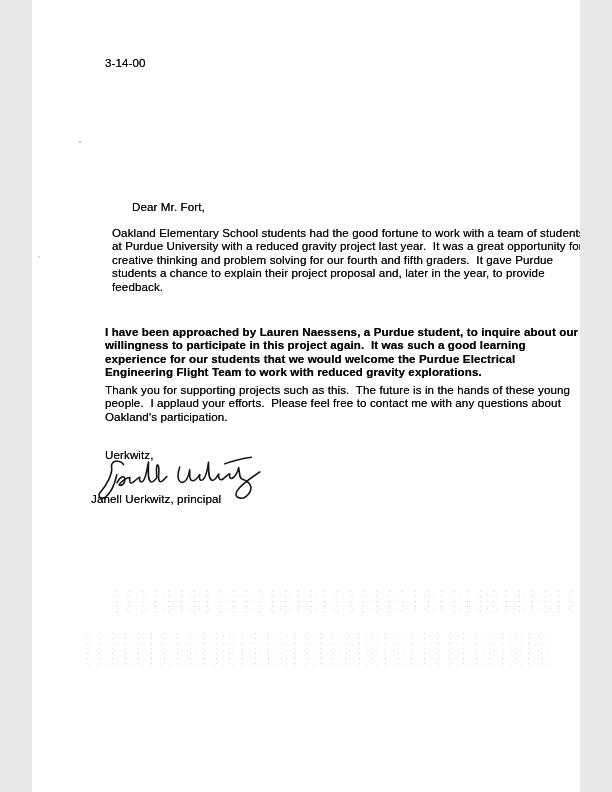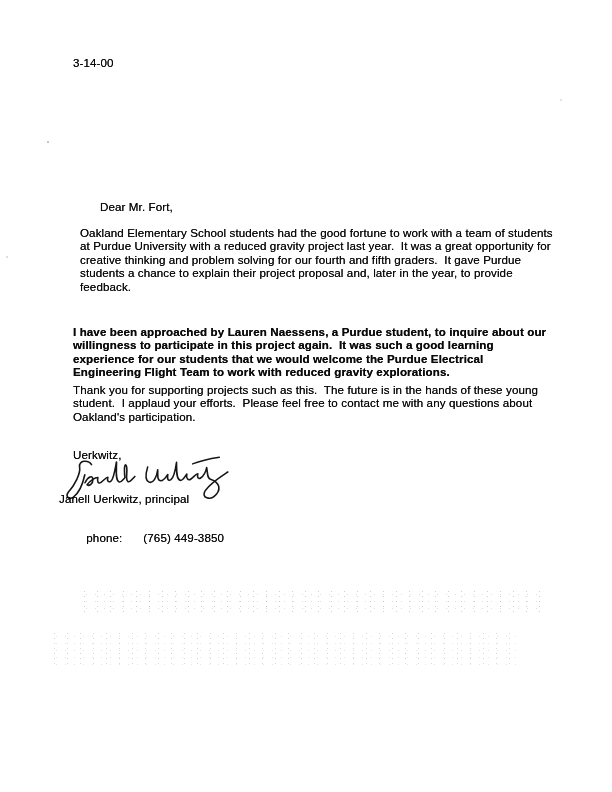--- a/index.html
+++ b/index.html
@@ -2,21 +2,21 @@
 <html><head>
 <meta charset="utf-8">
 <style>
   html, body {
     margin: 0;
     padding: 0;
     background: #e8e8e8;
   }
   .page {
     position: relative;
-    width: 612px;
+    width: 548px;
     height: 792px;
     margin: 0 auto;
     background: #ffffff;
     font-family: "Liberation Sans", sans-serif;
     color: #0a0a0a;
     overflow: hidden;
   }
   .txt {
     position: absolute;
     font-size: 11.6px;
@@ -80,44 +80,41 @@
 <div class="page">
 
   <div class="txt date">3-14-00</div>
 
   <div class="txt salutation">Dear Mr. Fort,</div>
 
   <div class="txt para-1">Oakland Elementary School students had the good fortune to work with a team of students at Purdue University with a reduced gravity project last year.  It was a great opportunity for creative thinking and problem solving for our fourth and fifth graders.  It gave Purdue students a chance to explain their project proposal and, later in the year, to provide feedback.</div>
 
   <div class="txt para-2">I have been approached by Lauren Naessens, a Purdue student, to inquire about our willingness to participate in this project again.  It was such a good learning experience for our students that we would welcome the Purdue Electrical Engineering Flight Team to work with reduced gravity explorations.</div>
 
-  <div class="txt para-3">Thank you for supporting projects such as this.  The future is in the hands of these young student.  I applaud your efforts.  Please feel free to contact me with any questions about Oakland's participation.</div>
+  <div class="txt para-3">Thank you for supporting projects such as this.  The future is in the hands of these young people.  I applaud your efforts.  Please feel free to contact me with any questions about Oakland's participation.</div>
 
   <div class="txt closing">Uerkwitz,</div>
 
   <div class="signature-wrap">
     <svg width="182" height="56" viewBox="0 0 182 56" aria-hidden="true">
       <g fill="none" stroke="#161616" stroke-width="1.6" stroke-linecap="round" stroke-linejoin="round">
 
         <path d="M30,10 C27,5 17,5 18,12 C19,19 12,31 6,37 C3,41 6,45 11,42 C17,38 21,28 23,20"></path>
         <path d="M23,28 C26,22 31,20 31,25 C31,29 27,32 25,30 C28,26 33,23 36,23 C35,27 36,30 39,28 C42,26 44,23 46,23 C45,26 46,29 49,27 C52,25 54,12 55,8 C55,15 53,26 57,28 C59,29 61,26 63,24 C62,11 64,9 65,13 C66,19 63,26 66,28 C68,29 71,25 73,23"></path>
 
         <path d="M86,14 C84,20 83,27 87,29 C91,31 95,24 96,17 C96,23 95,28 99,28 C102,28 104,24 106,22 C105,26 106,29 109,27 C112,25 114,16 115,10 C115,17 114,26 118,28 C121,29 123,24 125,22 C124,26 126,29 129,27 C132,25 134,22 136,22 C135,25 136,28 139,26 C142,24 144,20 145,16 C146,22 145,27 149,28 C155,30 160,36 154,43 C148,50 138,46 143,39 C148,32 158,26 166,21"></path>
 
         <path d="M131,12 C139,9 150,7 158,6" stroke-width="1.3"></path>
       </g>
     </svg>
   </div>
 
   <div class="txt signed-by">Janell Uerkwitz, principal</div>
 
 
-  <div class="txt phone-line">
-    <span>phone:</span><span class="phone-num">(765) 449-3850</span>
-  </div>
 
   <div class="scan-noise noise-band-1"></div>
   <div class="scan-noise noise-band-2"></div>
 
   <div class="speck speck-1"></div>
   <div class="speck speck-2"></div>
   <div class="speck speck-3"></div>
 
 </div>
 

